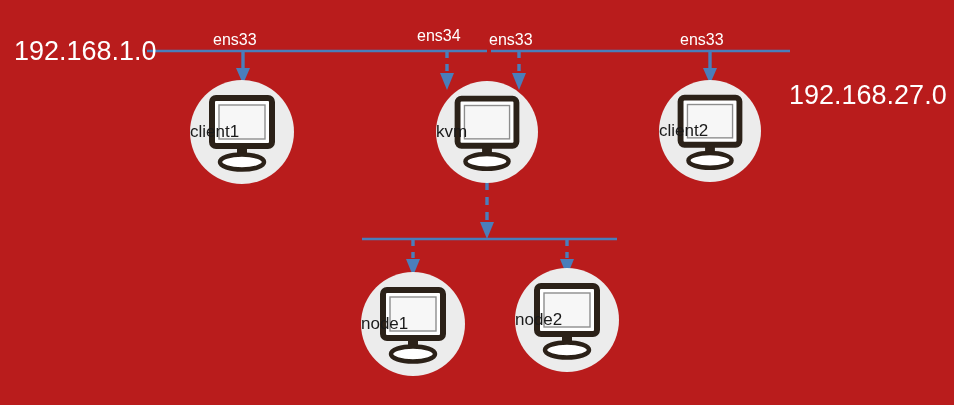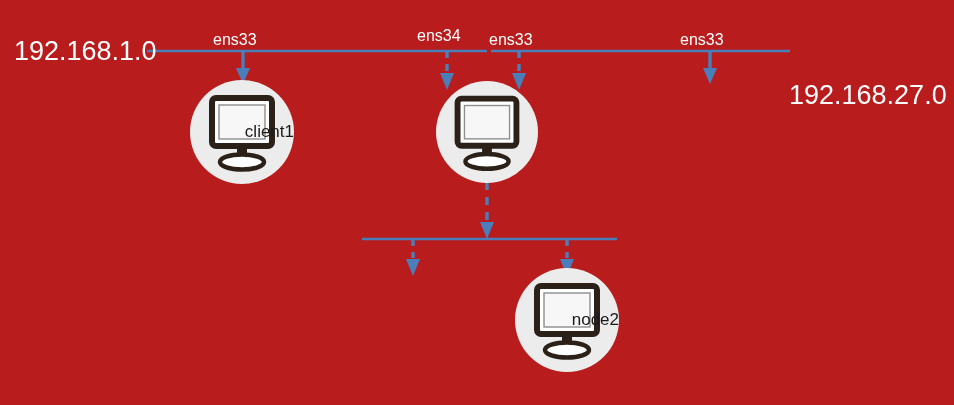--- a/index.html
+++ b/index.html
@@ -59,21 +59,21 @@
     height: 100%;
   }
   .node-name {
     position: absolute;
     color: #1a1a1a;
     font-family: "Liberation Sans", sans-serif;
     font-size: 17px;
     font-weight: 400;
     white-space: nowrap;
     line-height: 1;
-    text-align: right;
+    text-align: left;
     left: 0;
     right: 0;
   }
 </style>
 </head>
 <body>
 
 <div id="diagram">
 
   <svg class="layer" viewBox="0 0 954 405" xmlns="http://www.w3.org/2000/svg">
@@ -143,23 +143,42 @@
     <div class="node-name" style="top:43px;">client1</div>
   </div>
 
   <div class="node" style="left:436px; top:81px; width:102px; height:102px;">
     <svg class="node-icon" viewBox="0 0 104 104" xmlns="http://www.w3.org/2000/svg">
       <rect x="22" y="18" width="60" height="48" rx="4" ry="4" fill="#ffffff" stroke="#2b2118" stroke-width="6"></rect>
       <rect x="29" y="25" width="46" height="34" fill="#f7f7f7" stroke="#8d8d8d" stroke-width="1.4"></rect>
       <rect x="47" y="66" width="10" height="12" fill="#2b2118"></rect>
       <ellipse cx="52" cy="82" rx="22" ry="7.5" fill="#ffffff" stroke="#2b2118" stroke-width="4.5"></ellipse>
     </svg>
+    <div class="node-name" style="top:42px;">kvm</div>
   </div>
 
+  <div class="node" style="left:659px; top:80px; width:102px; height:102px;">
+    <svg class="node-icon" viewBox="0 0 104 104" xmlns="http://www.w3.org/2000/svg">
+      <rect x="22" y="18" width="60" height="48" rx="4" ry="4" fill="#ffffff" stroke="#2b2118" stroke-width="6"></rect>
+      <rect x="29" y="25" width="46" height="34" fill="#f7f7f7" stroke="#8d8d8d" stroke-width="1.4"></rect>
+      <rect x="47" y="66" width="10" height="12" fill="#2b2118"></rect>
+      <ellipse cx="52" cy="82" rx="22" ry="7.5" fill="#ffffff" stroke="#2b2118" stroke-width="4.5"></ellipse>
+    </svg>
+    <div class="node-name" style="top:42px;">client2</div>
+  </div>
 
+  <div class="node" style="left:361px; top:272px; width:104px; height:104px;">
+    <svg class="node-icon" viewBox="0 0 104 104" xmlns="http://www.w3.org/2000/svg">
+      <rect x="22" y="18" width="60" height="48" rx="4" ry="4" fill="#ffffff" stroke="#2b2118" stroke-width="6"></rect>
+      <rect x="29" y="25" width="46" height="34" fill="#f7f7f7" stroke="#8d8d8d" stroke-width="1.4"></rect>
+      <rect x="47" y="66" width="10" height="12" fill="#2b2118"></rect>
+      <ellipse cx="52" cy="82" rx="22" ry="7.5" fill="#ffffff" stroke="#2b2118" stroke-width="4.5"></ellipse>
+    </svg>
+    <div class="node-name" style="top:43px;">node1</div>
+  </div>
 
   <div class="node" style="left:515px; top:268px; width:104px; height:104px;">
     <svg class="node-icon" viewBox="0 0 104 104" xmlns="http://www.w3.org/2000/svg">
       <rect x="22" y="18" width="60" height="48" rx="4" ry="4" fill="#ffffff" stroke="#2b2118" stroke-width="6"></rect>
       <rect x="29" y="25" width="46" height="34" fill="#f7f7f7" stroke="#8d8d8d" stroke-width="1.4"></rect>
       <rect x="47" y="66" width="10" height="12" fill="#2b2118"></rect>
       <ellipse cx="52" cy="82" rx="22" ry="7.5" fill="#ffffff" stroke="#2b2118" stroke-width="4.5"></ellipse>
     </svg>
     <div class="node-name" style="top:43px;">node2</div>
   </div>

